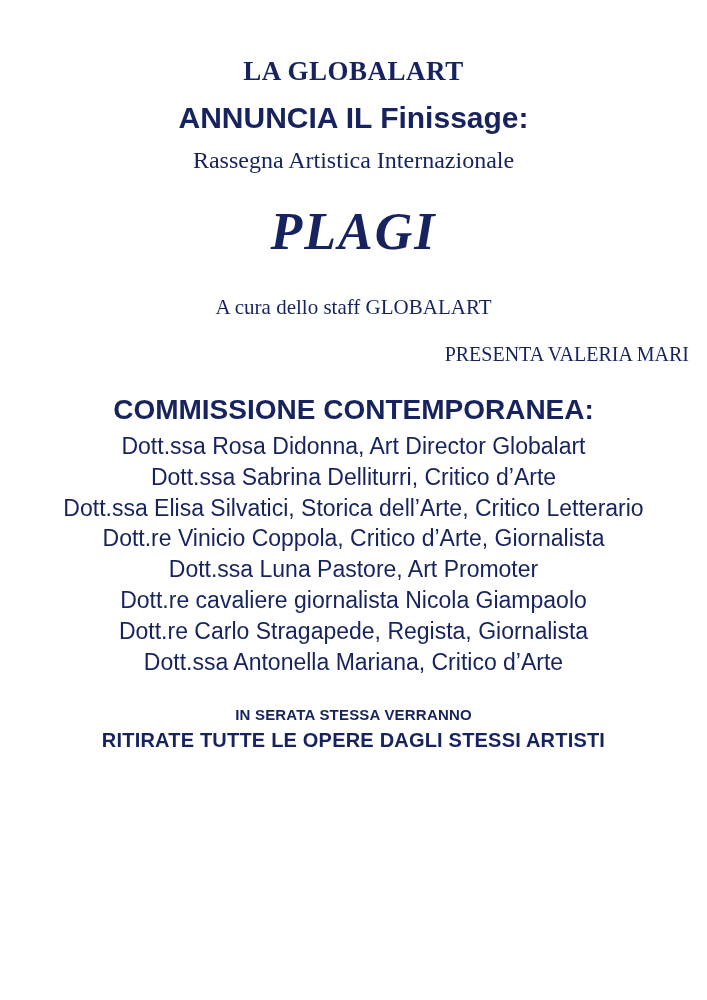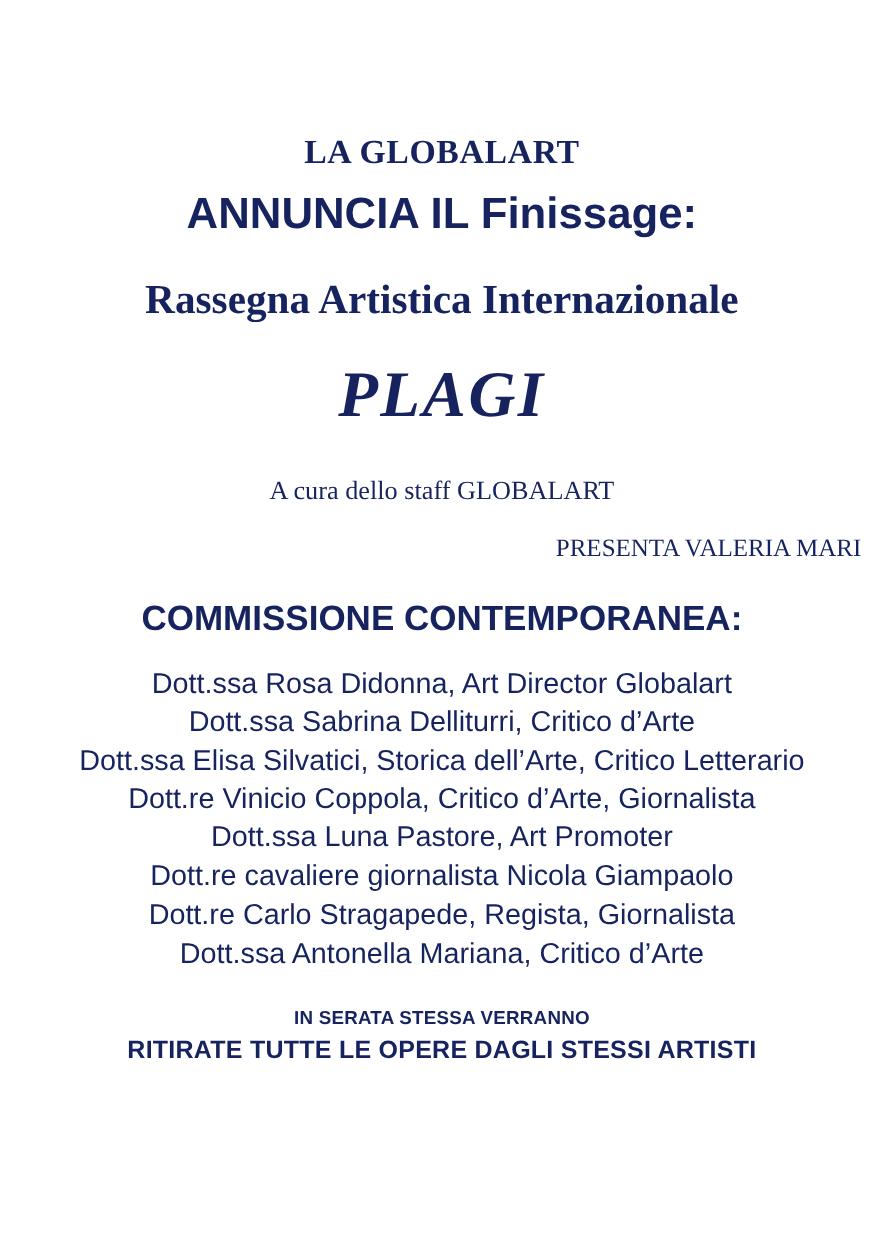--- a/index.html
+++ b/index.html
@@ -11,21 +11,21 @@
     height: 1000px;
     background: #ffffff;
     font-family: "Liberation Sans", sans-serif;
     color: #1a2a6c;
     overflow: hidden;
   }
   .poster {
     width: 707px;
     height: 1000px;
     box-sizing: border-box;
-    padding: 84px 18px 0 18px;
+    padding: 34px 18px 0 18px;
     display: flex;
     flex-direction: column;
     align-items: center;
     text-align: center;
   }
   .line {
     width: 100%;
     text-align: center;
     color: #16235e;
     white-space: nowrap;
@@ -41,34 +41,34 @@
   .org-sub {
     font-family: "Liberation Serif", serif;
     font-weight: bold;
     font-size: 15.5px;
     letter-spacing: 0.3px;
     margin-top: 2px;
   }
   .announce {
     font-family: "Liberation Sans", sans-serif;
     font-weight: bold;
-    font-size: 35px;
+    font-size: 30px;
     margin-top: 14px;
   }
   .date {
     font-family: "Liberation Sans", sans-serif;
     font-weight: bold;
     font-size: 32px;
     margin-top: 28px;
   }
   .rassegna {
     font-family: "Liberation Serif", serif;
-    font-weight: bold;
-    font-size: 33px;
-    margin-top: 31px;
+    font-weight: normal;
+    font-size: 24px;
+    margin-top: 12px;
   }
   .plagi {
     font-family: "Liberation Serif", serif;
     font-weight: bold;
     font-style: italic;
     font-size: 52px;
     letter-spacing: 2px;
     margin-top: 28px;
   }
   .staff {
@@ -82,21 +82,21 @@
     margin-top: 23px;
     text-align: right;
   }
   .commission-title {
     font-family: "Liberation Sans", sans-serif;
     font-weight: bold;
     font-size: 28px;
     margin-top: 28px;
   }
   .jury-list {
-    margin-top: 20px;
+    margin-top: 5px;
     width: 100%;
   }
   .jury-item {
     font-family: "Liberation Sans", sans-serif;
     font-size: 23px;
     line-height: 1.34;
     color: #16235e;
     white-space: nowrap;
   }
   .footer-1 {

